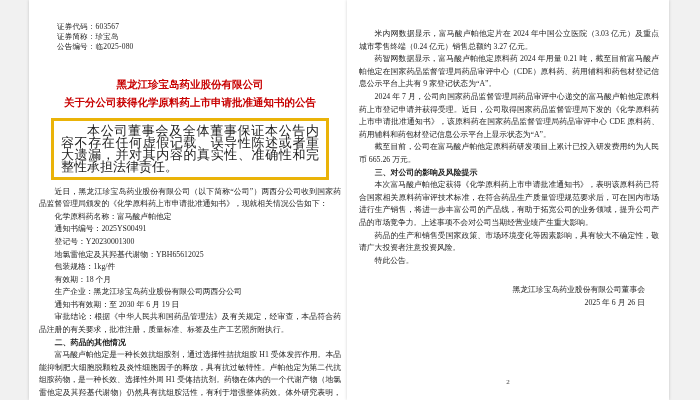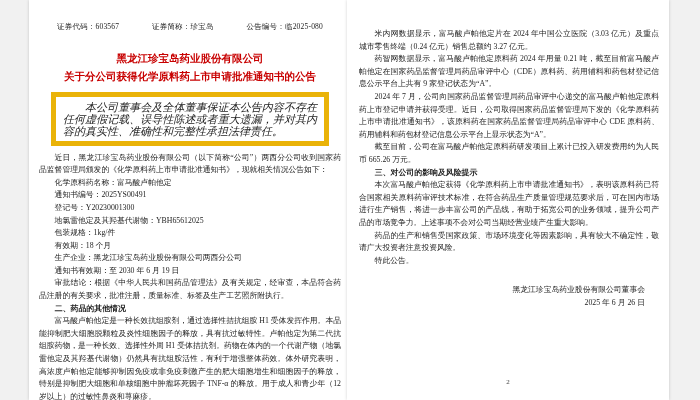--- a/index.html
+++ b/index.html
@@ -12,32 +12,32 @@
   .page{
     position:absolute;top:0;height:400px;width:322px;
     background:#ffffff;
     box-shadow:0 0 3px rgba(0,0,0,0.18);
     box-sizing:border-box;
   }
   #page-1{left:29px;padding:22px 10px 0 10px;}
   #page-2{left:347px;padding:28px 10px 0 12px;}
   .doc-header{
     display:flex;justify-content:space-between;
-    padding:0 18px;margin-bottom:18px;
-    font-size:7.5px;letter-spacing:0.2px;
+    padding:0 18px;margin-bottom:24px;
+    font-size:7.5px;letter-spacing:0.2px;flex-direction:column;
   }
   .title-red{
     text-align:center;color:#c80000;font-weight:bold;
     font-size:10.5px;line-height:1.55;margin:2px 0;
     font-family:"Liberation Sans","DejaVu Sans",sans-serif;
   }
   .disclaimer-box{
-    border:5px solid #eab308;margin:7px 12px 6px 12px;
-    padding:4px 7px;font-size:11px;line-height:12px;
-    text-align:justify;text-indent:2em;font-style:italic;
+    border:3px solid #eab308;margin:7px 12px 6px 12px;
+    padding:4px 7px;font-size:13px;line-height:12px;
+    text-align:justify;text-indent:2em;
   }
   .para{
     font-size:7.8px;line-height:12.6px;margin:0;
     text-align:justify;text-indent:2em;
   }
   .sec-title{
     font-size:7.9px;line-height:12.6px;font-weight:bold;
     text-indent:2em;margin:0;
   }
   .info-line{

